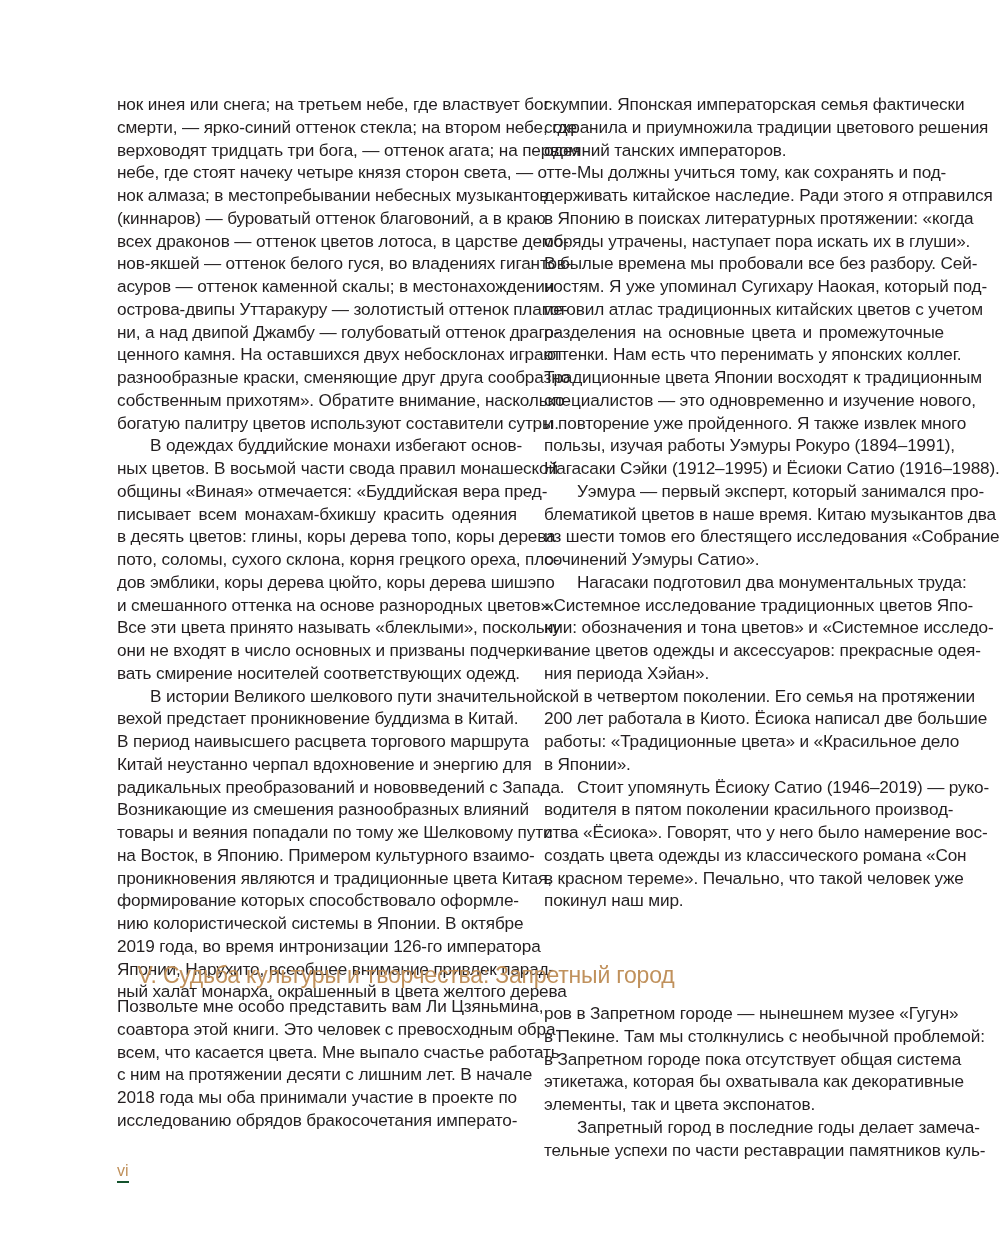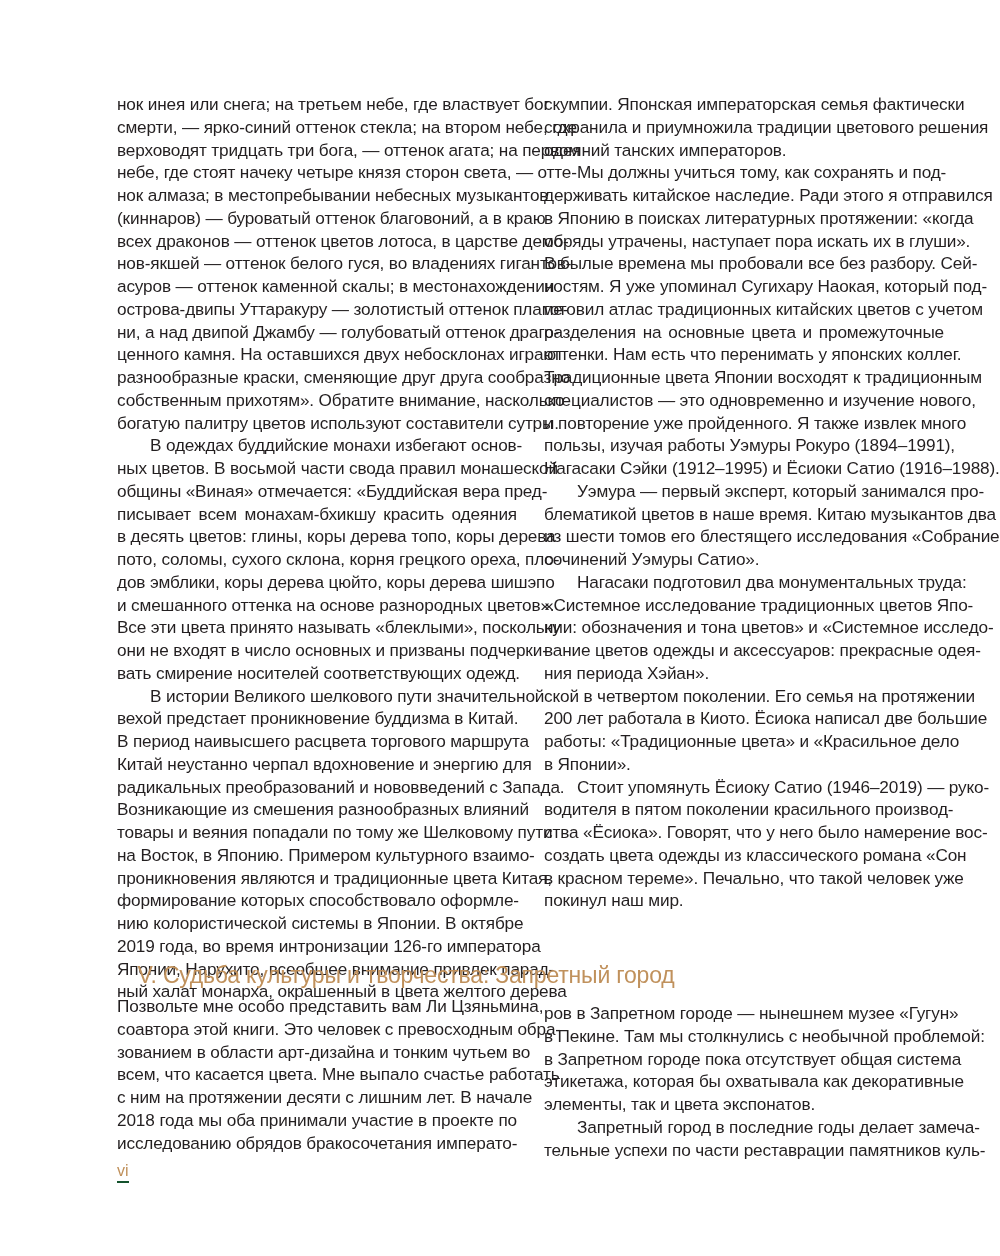--- a/index.html
+++ b/index.html
@@ -145,21 +145,20 @@
     <span class="line">создать цвета одежды из классического романа «Сон</span>
     <span class="line">в красном тереме». Печально, что такой человек уже</span>
     <span class="line last">покинул наш мир.</span>
   </div>
 
 <div id="section-heading">V. Судьба культуры и творчества: Запретный город</div>
 
 <div id="col-bottom-left" class="col">
     <span class="line">Позвольте мне особо представить вам Ли Цзяньмина,</span>
     <span class="line">соавтора этой книги. Это человек с превосходным обра-</span>
-    <span class="line">зованием в области арт-дизайна и тонким чутьем во</span>
     <span class="line">всем, что касается цвета. Мне выпало счастье работать</span>
     <span class="line">с ним на протяжении десяти с лишним лет. В начале</span>
     <span class="line">2018 года мы оба принимали участие в проекте по</span>
     <span class="line">исследованию обрядов бракосочетания императо-</span>
   </div>
 <div id="col-bottom-right" class="col">
     <span class="line">ров в Запретном городе — нынешнем музее «Гугун»</span>
     <span class="line">в Пекине. Там мы столкнулись с необычной проблемой:</span>
     <span class="line">в Запретном городе пока отсутствует общая система</span>
     <span class="line">этикетажа, которая бы охватывала как декоративные</span>

